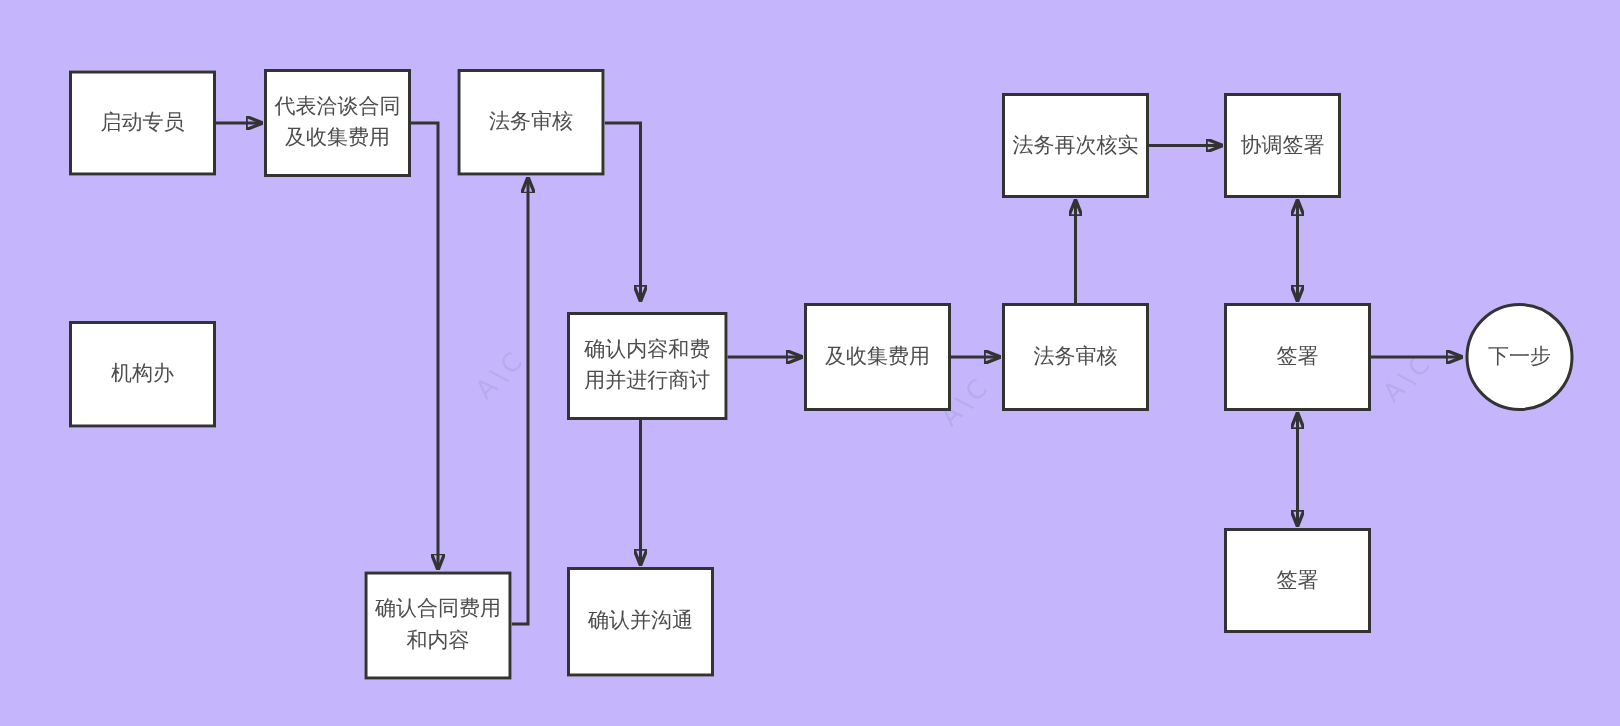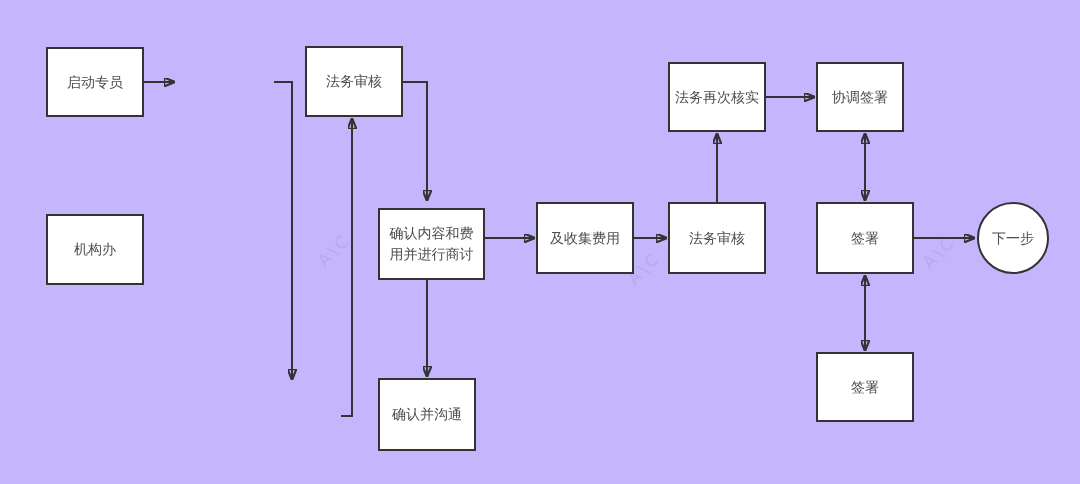--- a/index.html
+++ b/index.html
@@ -42,21 +42,21 @@
   #n-negotiate    { left: 176px; top: 46px;  width: 98px; height: 72px; }
   #n-legal1       { left: 305px; top: 46px;  width: 98px; height: 71px; }
   #n-office       { left: 46px;  top: 214px; width: 98px; height: 71px; }
   #n-researcher   { left: 46px;  top: 381px; width: 98px; height: 71px; }
   #n-confirmfee   { left: 243px; top: 381px; width: 98px; height: 72px; }
   #n-communicate  { left: 378px; top: 378px; width: 98px; height: 73px; }
   #n-confirmcont  { left: 378px; top: 208px; width: 107px; height: 72px; }
   #n-firstreview  { left: 536px; top: 202px; width: 98px; height: 72px; }
   #n-legal2       { left: 668px; top: 202px; width: 98px; height: 72px; }
   #n-reverify     { left: 668px; top: 62px;  width: 98px; height: 70px; }
-  #n-coordinate   { left: 816px; top: 62px;  width: 88px; height: 70px; }
+  #n-coordinate   { left: 816px; top: 62px;  width: 78px; height: 70px; }
   #n-signmid      { left: 816px; top: 202px; width: 98px; height: 72px; }
   #n-signbottom   { left: 816px; top: 352px; width: 98px; height: 70px; }
   #n-next         { left: 977px; top: 202px; width: 72px; height: 72px; }
   #wm-1 { left: 315px; top: 240px; }
   #wm-2 { left: 625px; top: 258px; }
   #wm-3 { left: 920px; top: 242px; }
 </style>
 </head>
 <body>
 
@@ -76,22 +76,26 @@
     <path d="M427,274 L427,376" marker-end="url(#arr)"></path>
     <path d="M634,238 L666,238" marker-end="url(#arr)"></path>
     <path d="M717,202 L717,134" marker-end="url(#arr)"></path>
     <path d="M766,97 L814,97" marker-end="url(#arr)"></path>
     <path d="M865,134 L865,200" marker-start="url(#arr)" marker-end="url(#arr)"></path>
     <path d="M914,238 L974,238" marker-end="url(#arr)"></path>
     <path d="M865,276 L865,350" marker-start="url(#arr)" marker-end="url(#arr)"></path>
   </svg>
 
   <div id="n-start" class="node">启动专员</div>
+  <div id="n-negotiate" class="node">代表洽谈合同
+及收集费用</div>
   <div id="n-legal1" class="node">法务审核</div>
   <div id="n-office" class="node">机构办</div>
+  <div id="n-confirmfee" class="node">确认合同费用
+和内容</div>
   <div id="n-communicate" class="node">确认并沟通</div>
   <div id="n-confirmcont" class="node">确认内容和费
 用并进行商讨</div>
   <div id="n-firstreview" class="node">及收集费用</div>
   <div id="n-legal2" class="node">法务审核</div>
   <div id="n-reverify" class="node">法务再次核实</div>
   <div id="n-coordinate" class="node">协调签署</div>
   <div id="n-signmid" class="node">签署</div>
   <div id="n-signbottom" class="node">签署</div>
   <div id="n-next" class="node circle">下一步</div>

